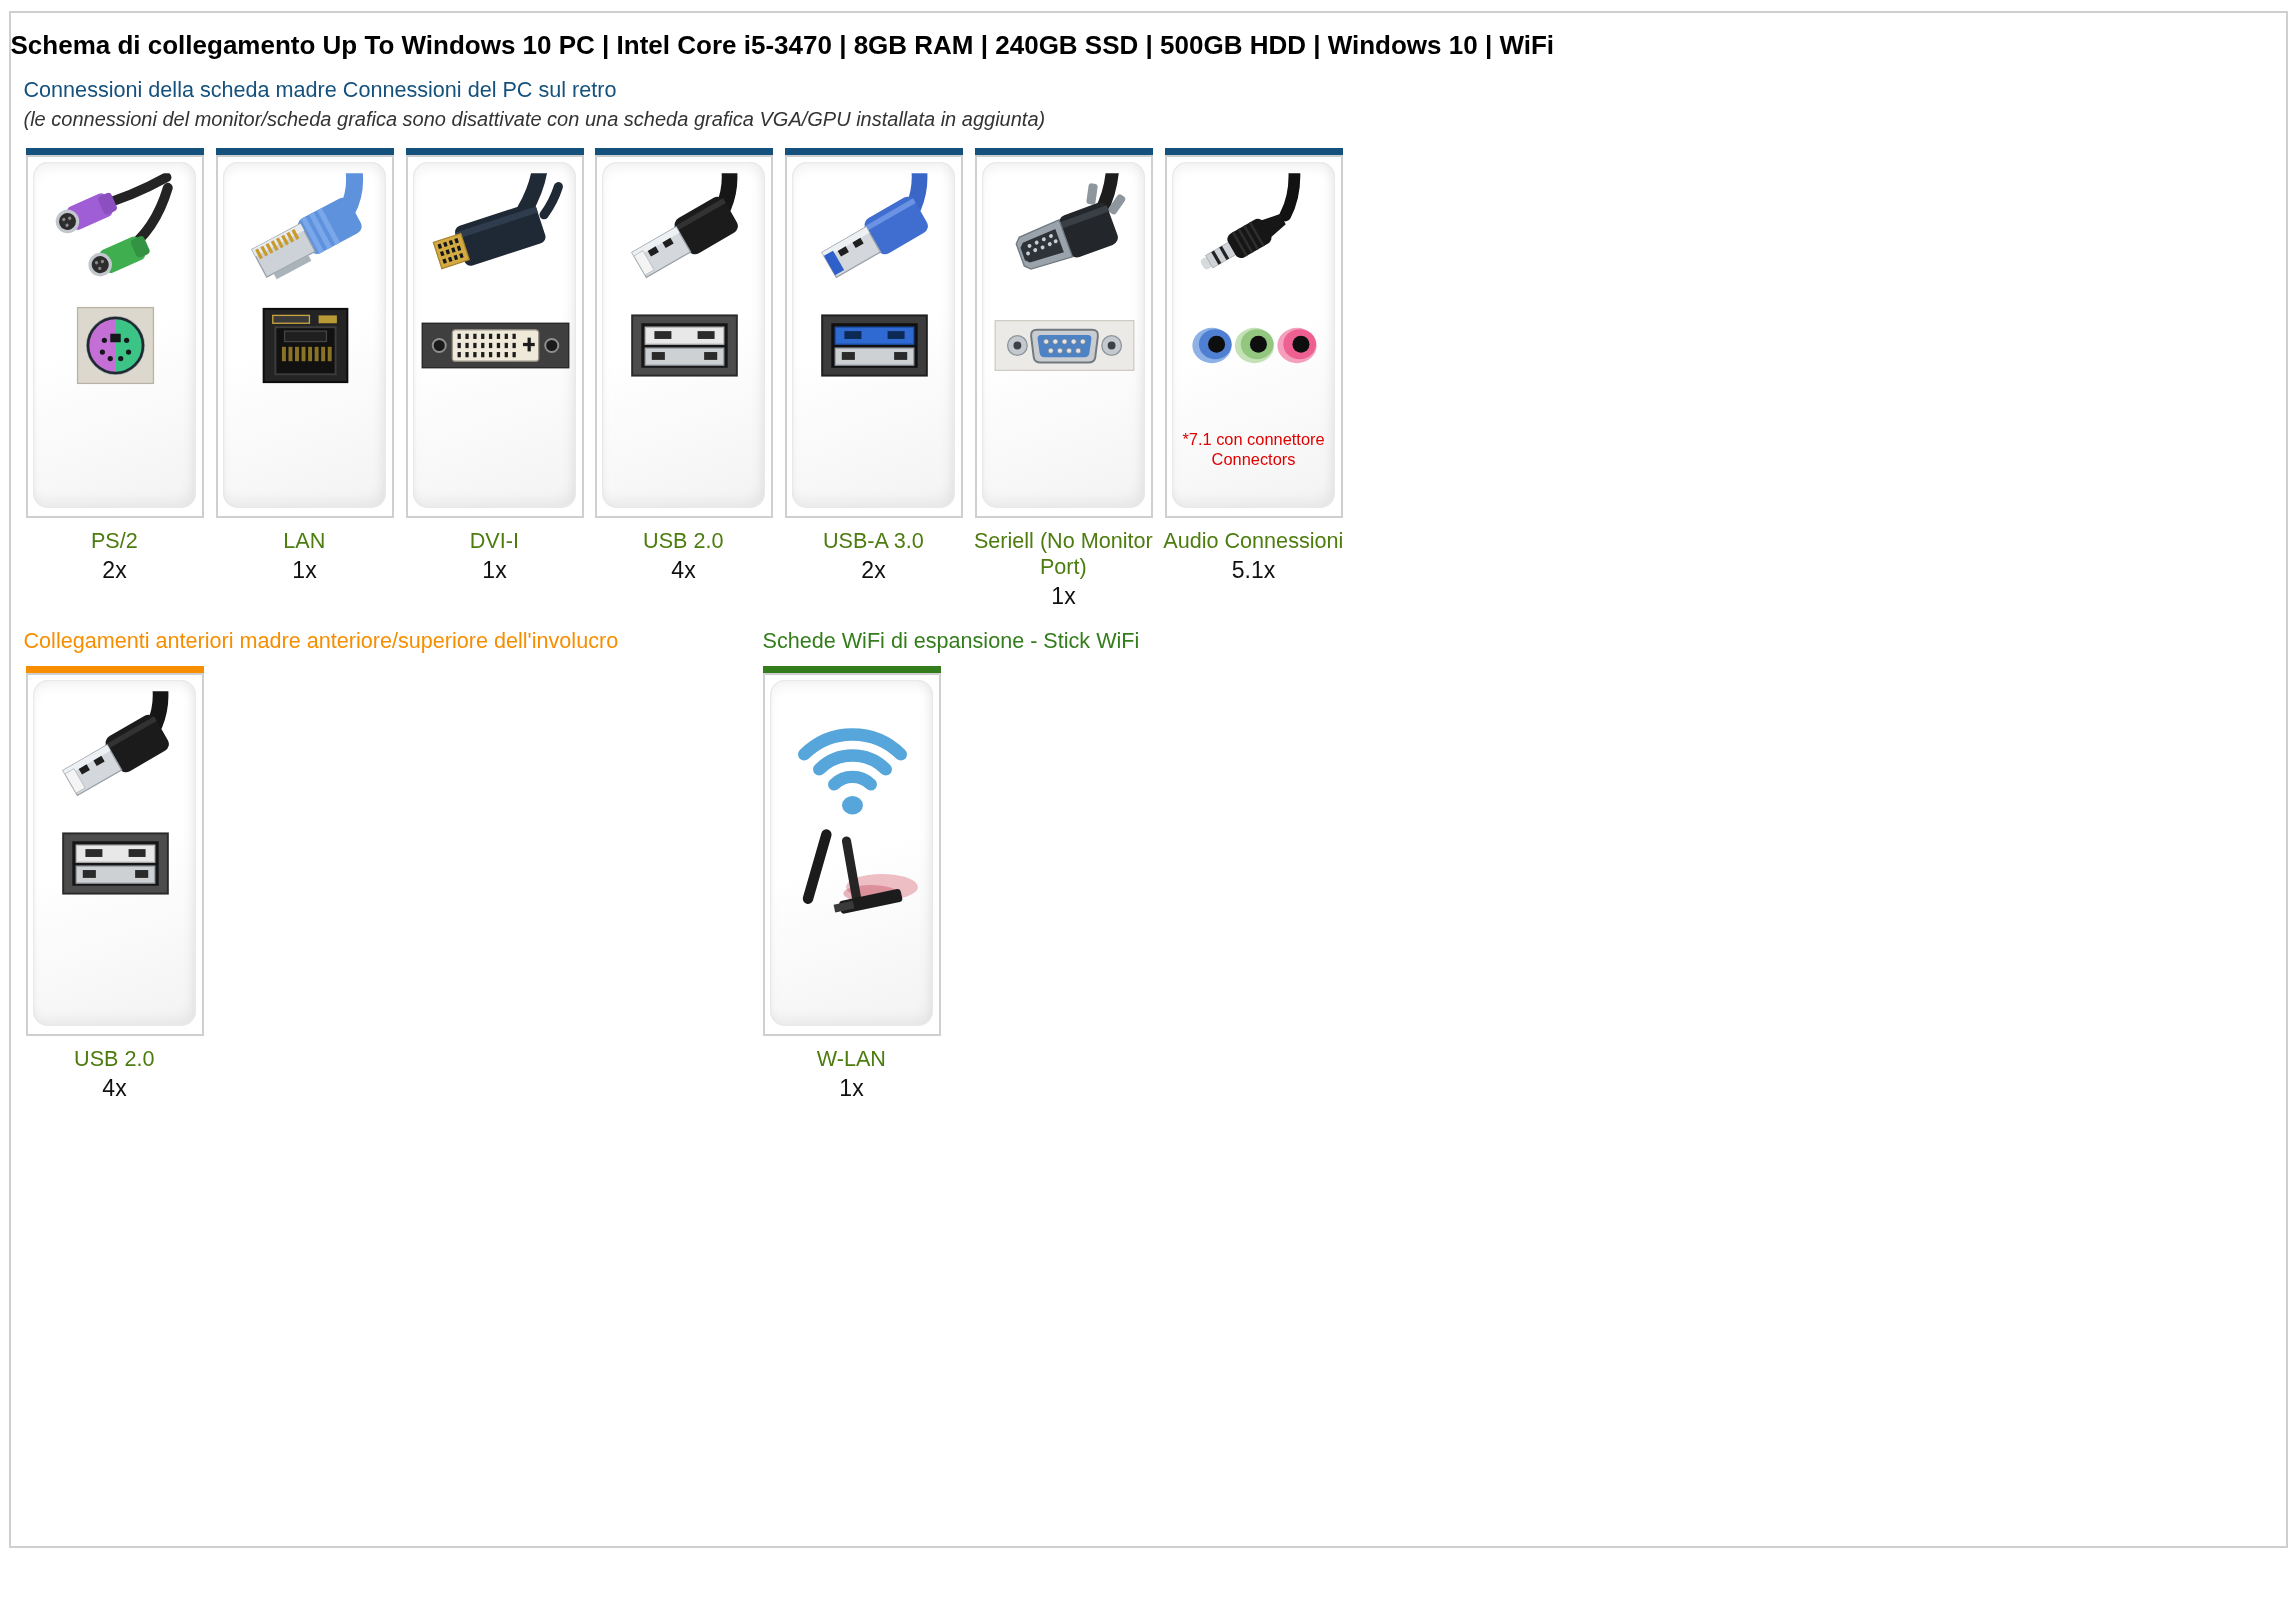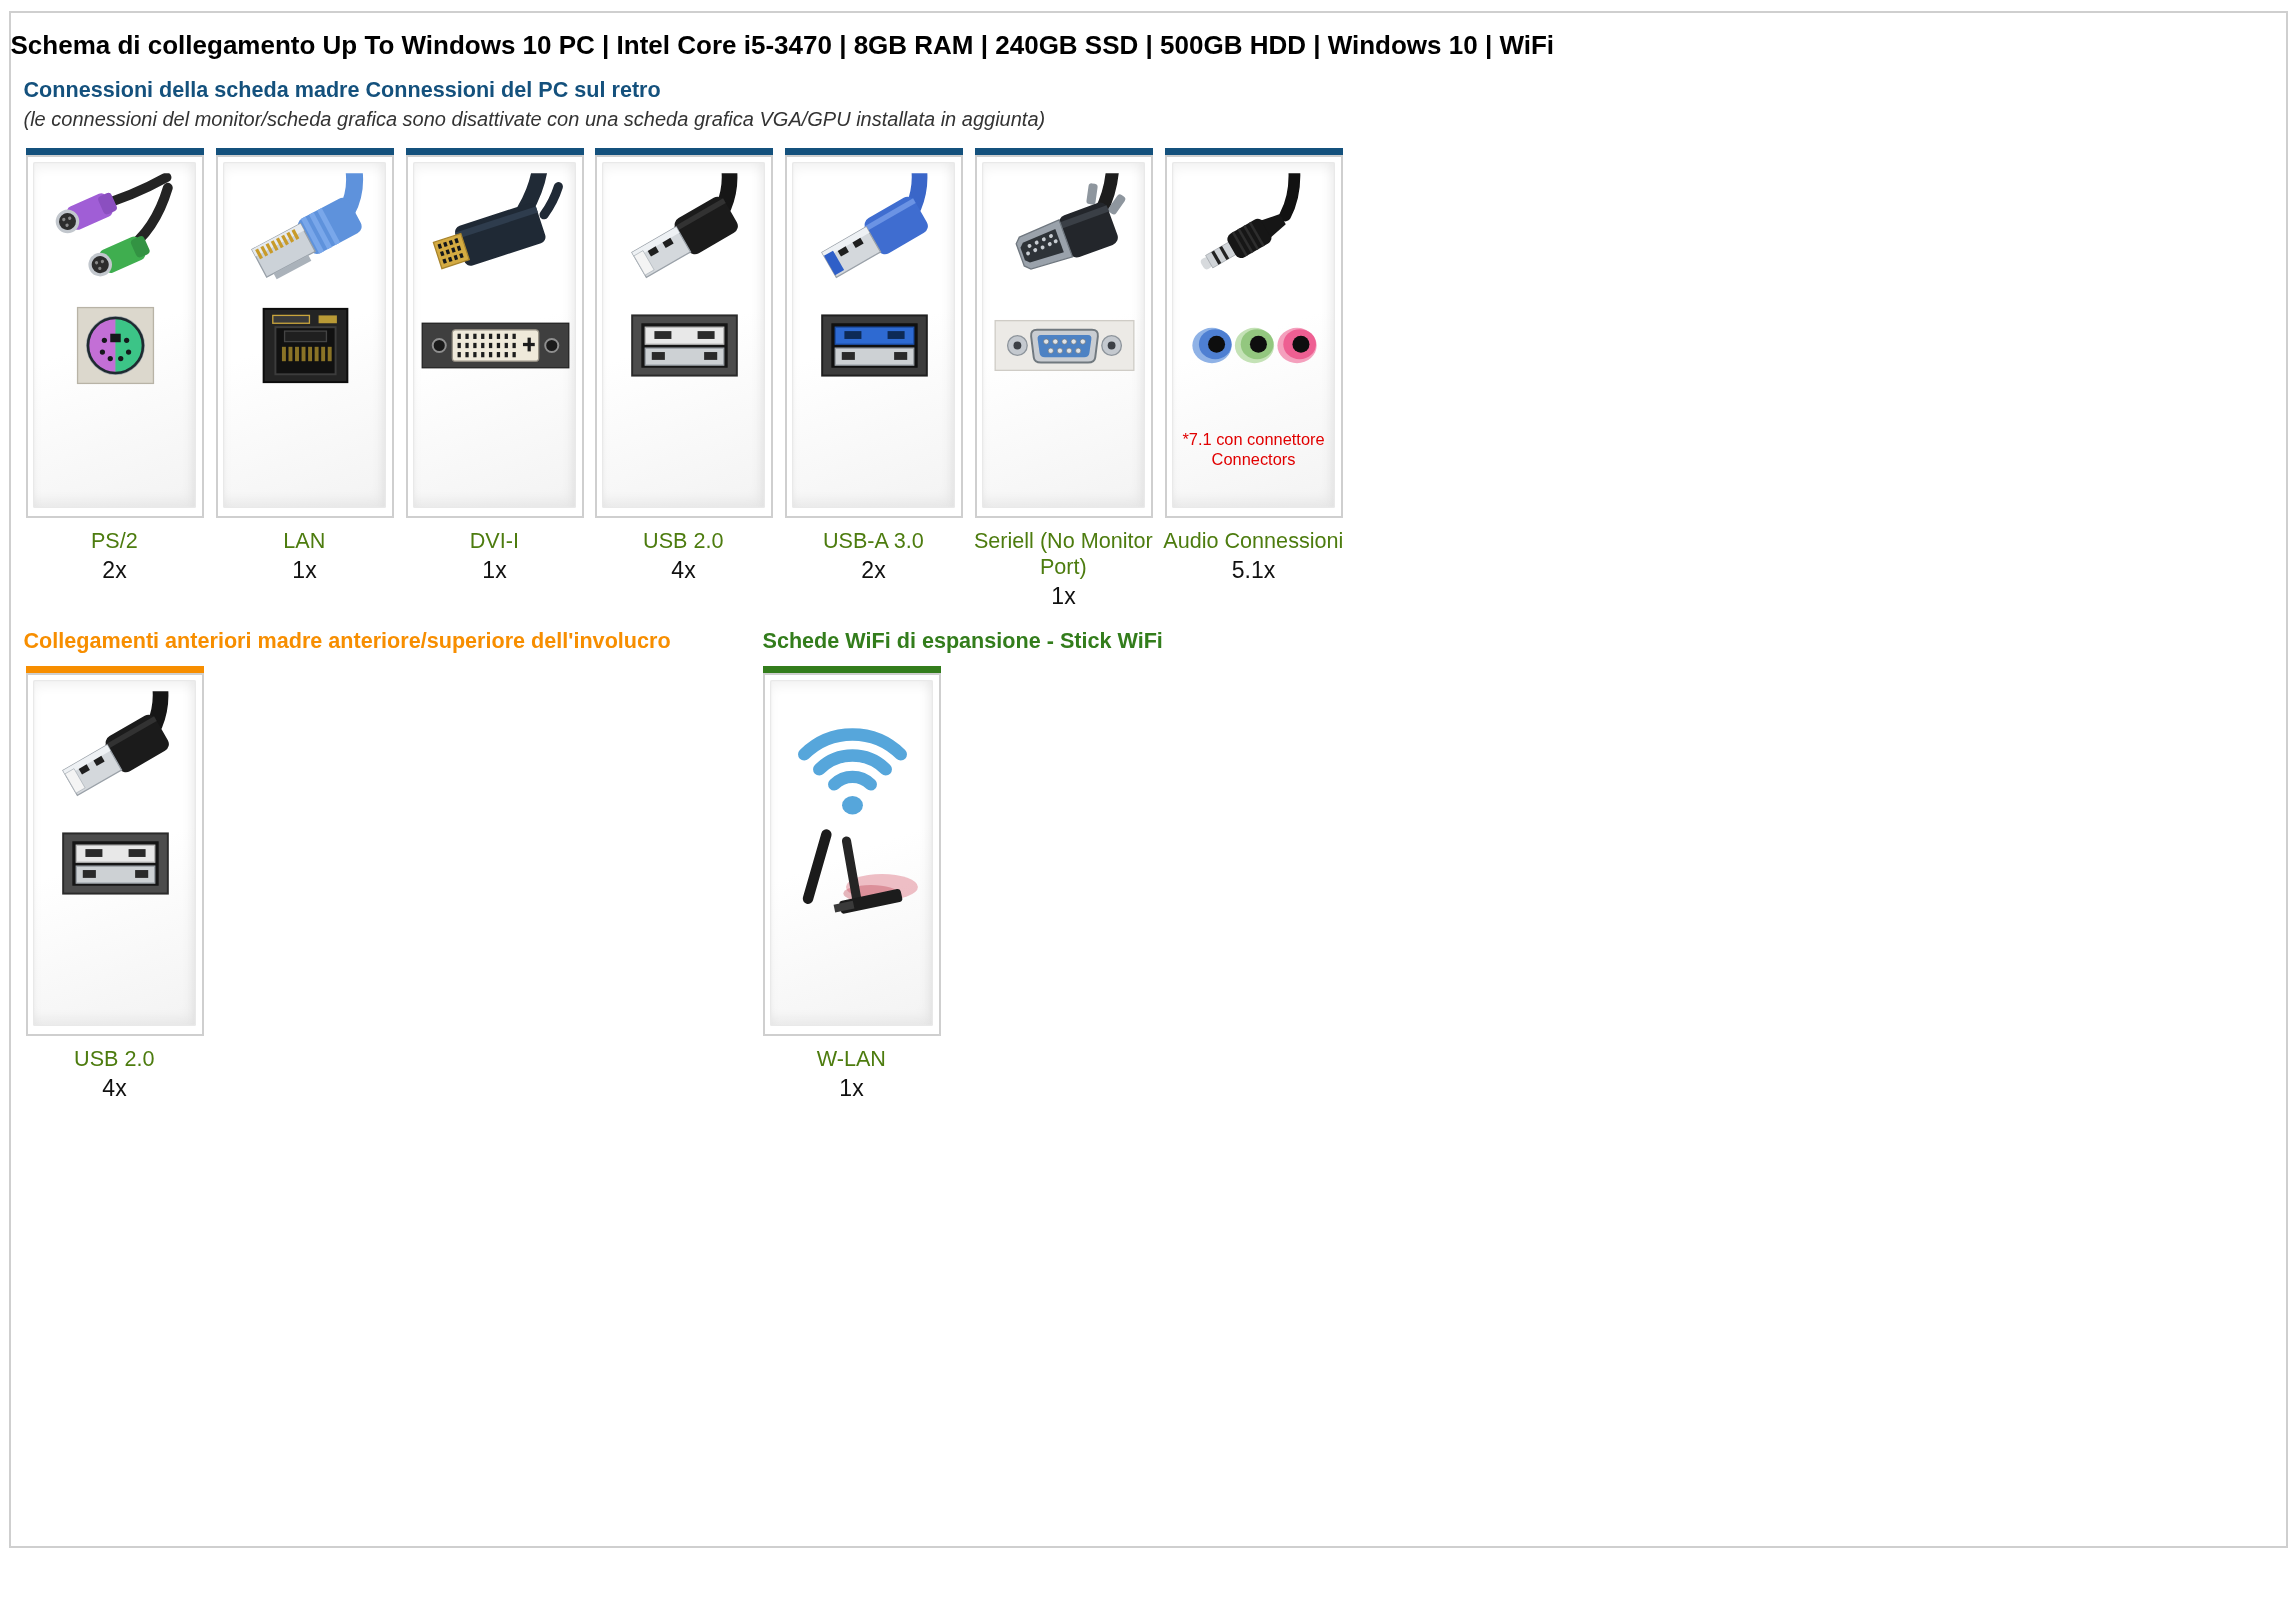--- a/index.html
+++ b/index.html
@@ -1,24 +1,24 @@
 <!DOCTYPE html>
 <html style="font-size:10.5px"><head>
 <meta charset="utf-8">
 <style>
   html,body{margin:0;padding:0;background:#fff;}
   body{width:2295px;height:1622px;position:relative;font-family:"Liberation Sans",sans-serif;color:#111;}
   .frame{position:absolute;left:8.5px;top:10.5px;width:2275px;height:1533px;border:2px solid #cfcfcf;background:#fff;}
   .title{position:absolute;left:0;right:0;top:17px;text-align:left;font-size:26px;font-weight:700;color:#000;}
-  .sec-h{position:absolute;font-size:21.6px;font-weight:700;line-height:27.5px;white-space:nowrap;}
+  .sec-h{position:absolute;font-size:21.6px;font-weight:400;line-height:27.5px;white-space:nowrap;}
   .sec-note{position:absolute;font-size:20px;font-style:italic;color:#333;line-height:26px;white-space:nowrap;}
   .cardblock{position:absolute;width:178px;text-align:center;}
   .bar{width:178px;height:7.9px;}
   .card{box-sizing:border-box;width:178px;height:363px;border:2px solid #cfcfcf;background:#fff;position:relative;}
-  .photo{position:absolute;left:5.9px;top:4.6px;right:5.9px;bottom:8.5px;border-radius:2px;
+  .photo{position:absolute;left:5.9px;top:4.6px;right:5.9px;bottom:8.5px;border-radius:15px;
          background:linear-gradient(160deg,#ffffff 50%,#f3f3f3 100%);
          box-shadow:inset 0 0 0 1.3px #e9e9e9, inset 0 6.5px 10.5px rgba(0,0,0,0.05), inset -5.2px -7.9px 11.8px rgba(0,0,0,0.05);}
   .art{position:absolute;}
   .art.top{left:3.3px;top:7.9px;width:157px;height:131px;}
   .art.port{left:3.3px;top:144px;width:157px;height:79px;}
   .art.wtop{left:3.3px;top:13px;width:157px;height:124px;}
   .art.wstick{left:3.3px;top:144px;width:157px;height:105px;}
   .audio-note{position:absolute;left:0;right:0;top:267px;font-size:16.4px;line-height:20px;font-weight:400;}
   .name{display:block;width:196px;margin:9.2px 0 0 -9.2px;font-size:21.6px;line-height:26px;color:#4d7c0f;}
   .count{display:block;font-size:23px;margin-top:3.3px;color:#111;}

